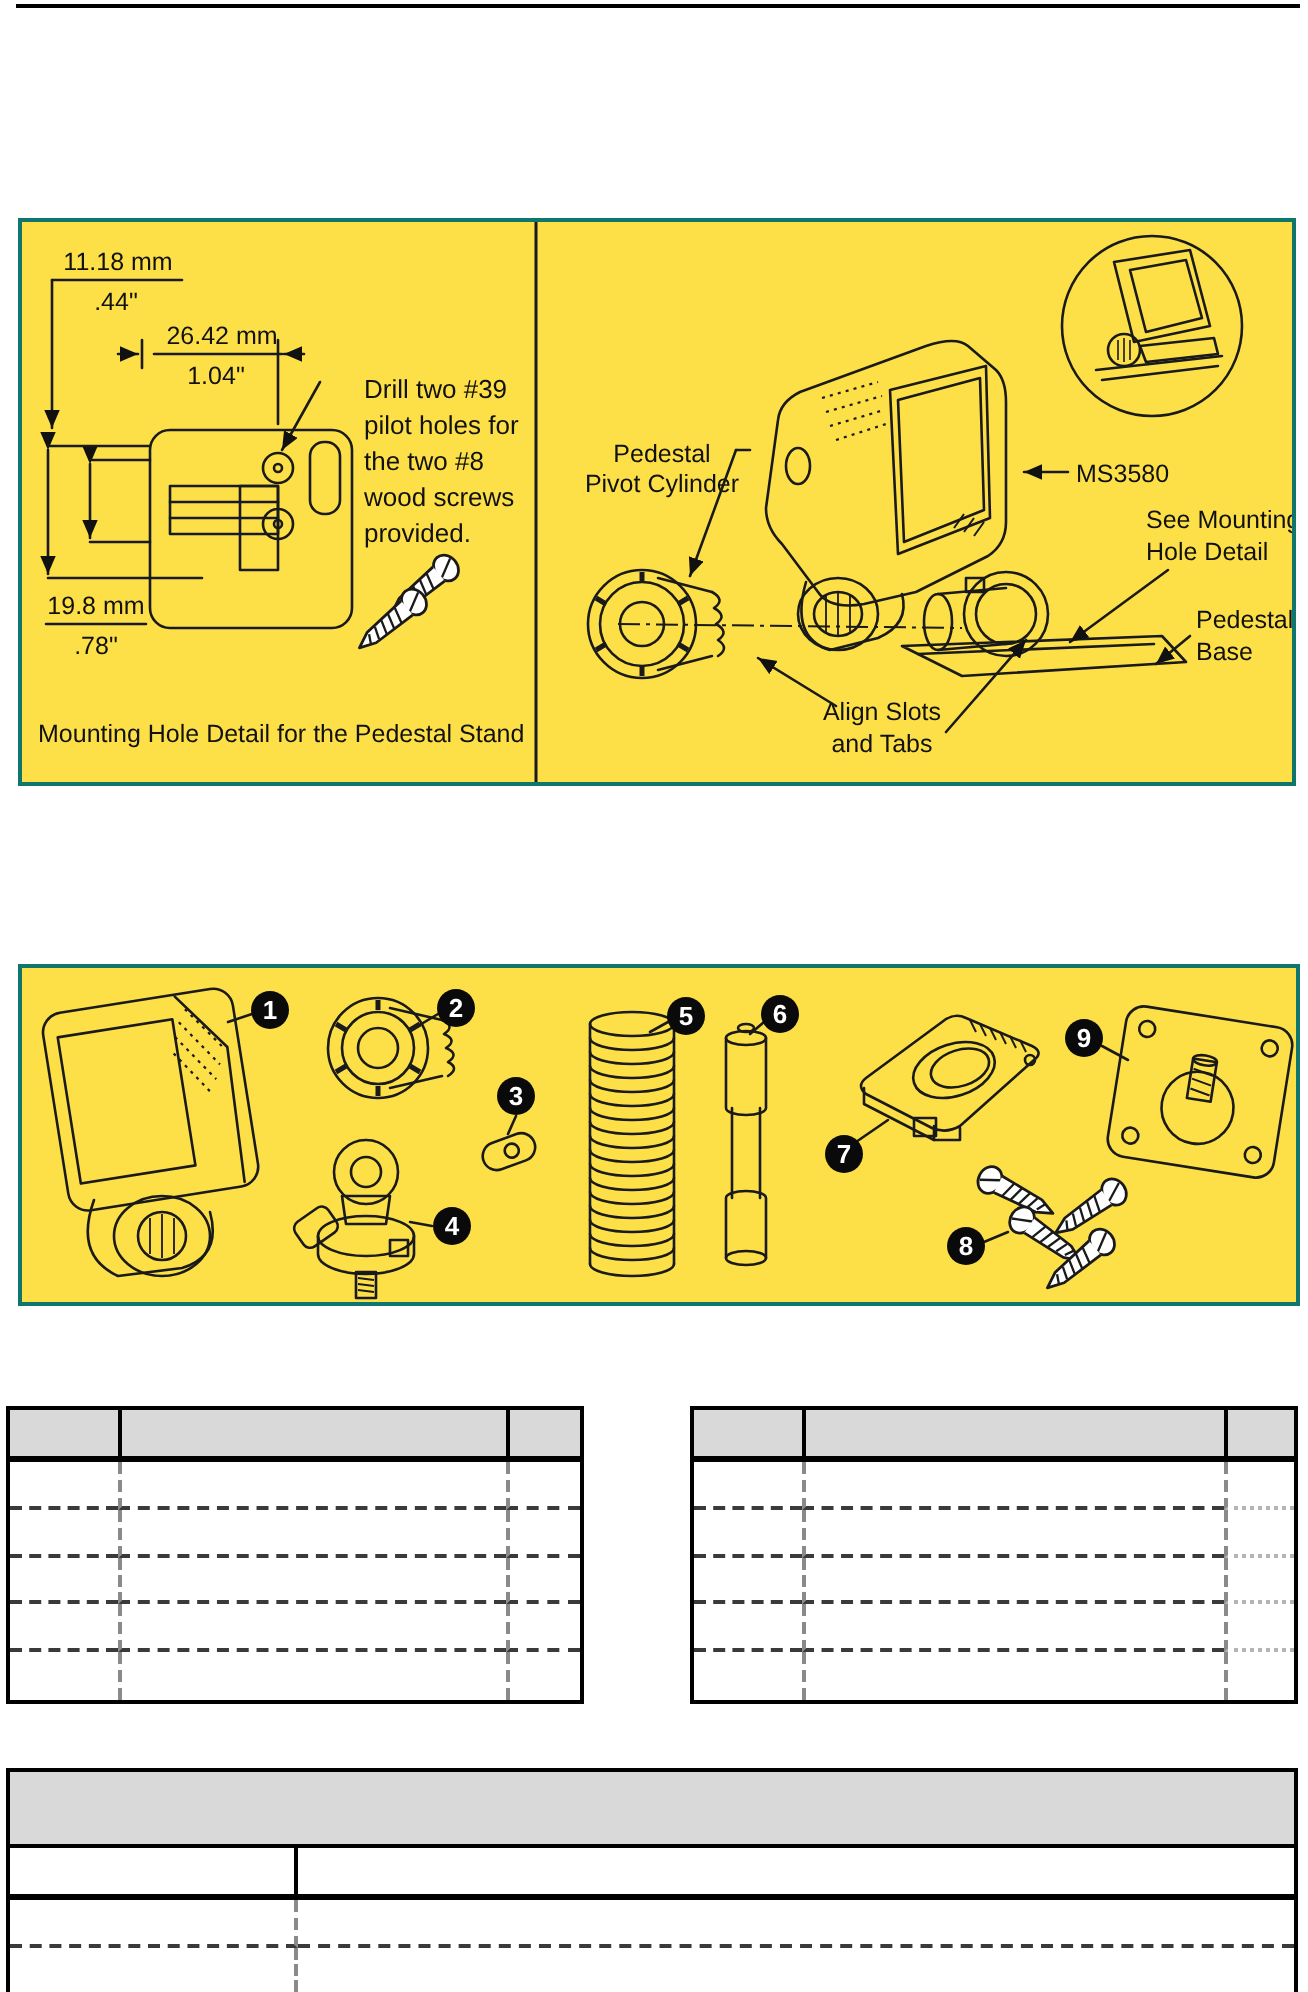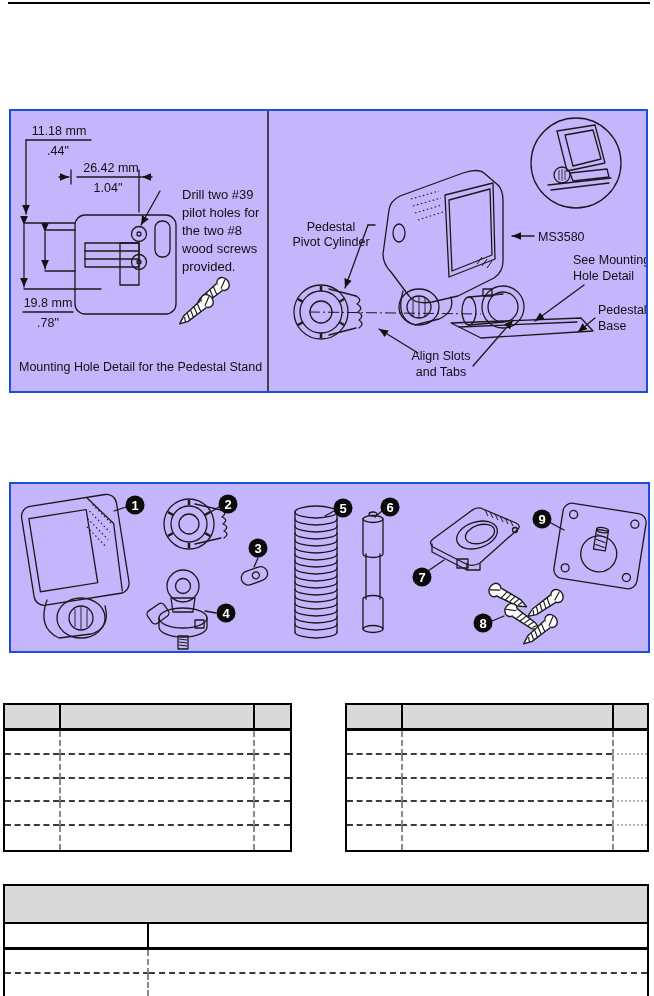--- a/index.html
+++ b/index.html
@@ -1,19 +1,19 @@
 <!DOCTYPE html>
 <html><head>
 <meta charset="utf-8">
 <style>
   html,body{margin:0;padding:0;background:#fff;}
   #page{position:relative;width:654px;height:996px;background:#ffffff;overflow:hidden;
         font-family:"Liberation Sans",sans-serif;color:#111;}
   .rule-top{position:absolute;left:8px;top:2px;width:642px;height:2px;background:#000;}
-  .figbox{position:absolute;box-sizing:border-box;border:2px solid #1d4ed8;background:#c4b5fd;}
+  .figbox{position:absolute;box-sizing:border-box;border:2px solid #0f766e;background:#fde047;}
   #fig1{left:9px;top:109px;width:639px;height:284px;}
   #fig2{left:9px;top:482px;width:641px;height:171px;}
   .figbox svg{display:block;}
 
   
   .mtable{position:absolute;box-sizing:border-box;border:2px solid #000;background:#fff;
           display:flex;flex-direction:column;}
   .mtable .hrow{display:flex;background:#d9d9d9;border-bottom:3px solid #000;height:23px;flex:none;}
   .mtable .hcell{box-sizing:border-box;height:100%;}
   .mtable .hcell + .hcell{border-left:2px solid #000;}

